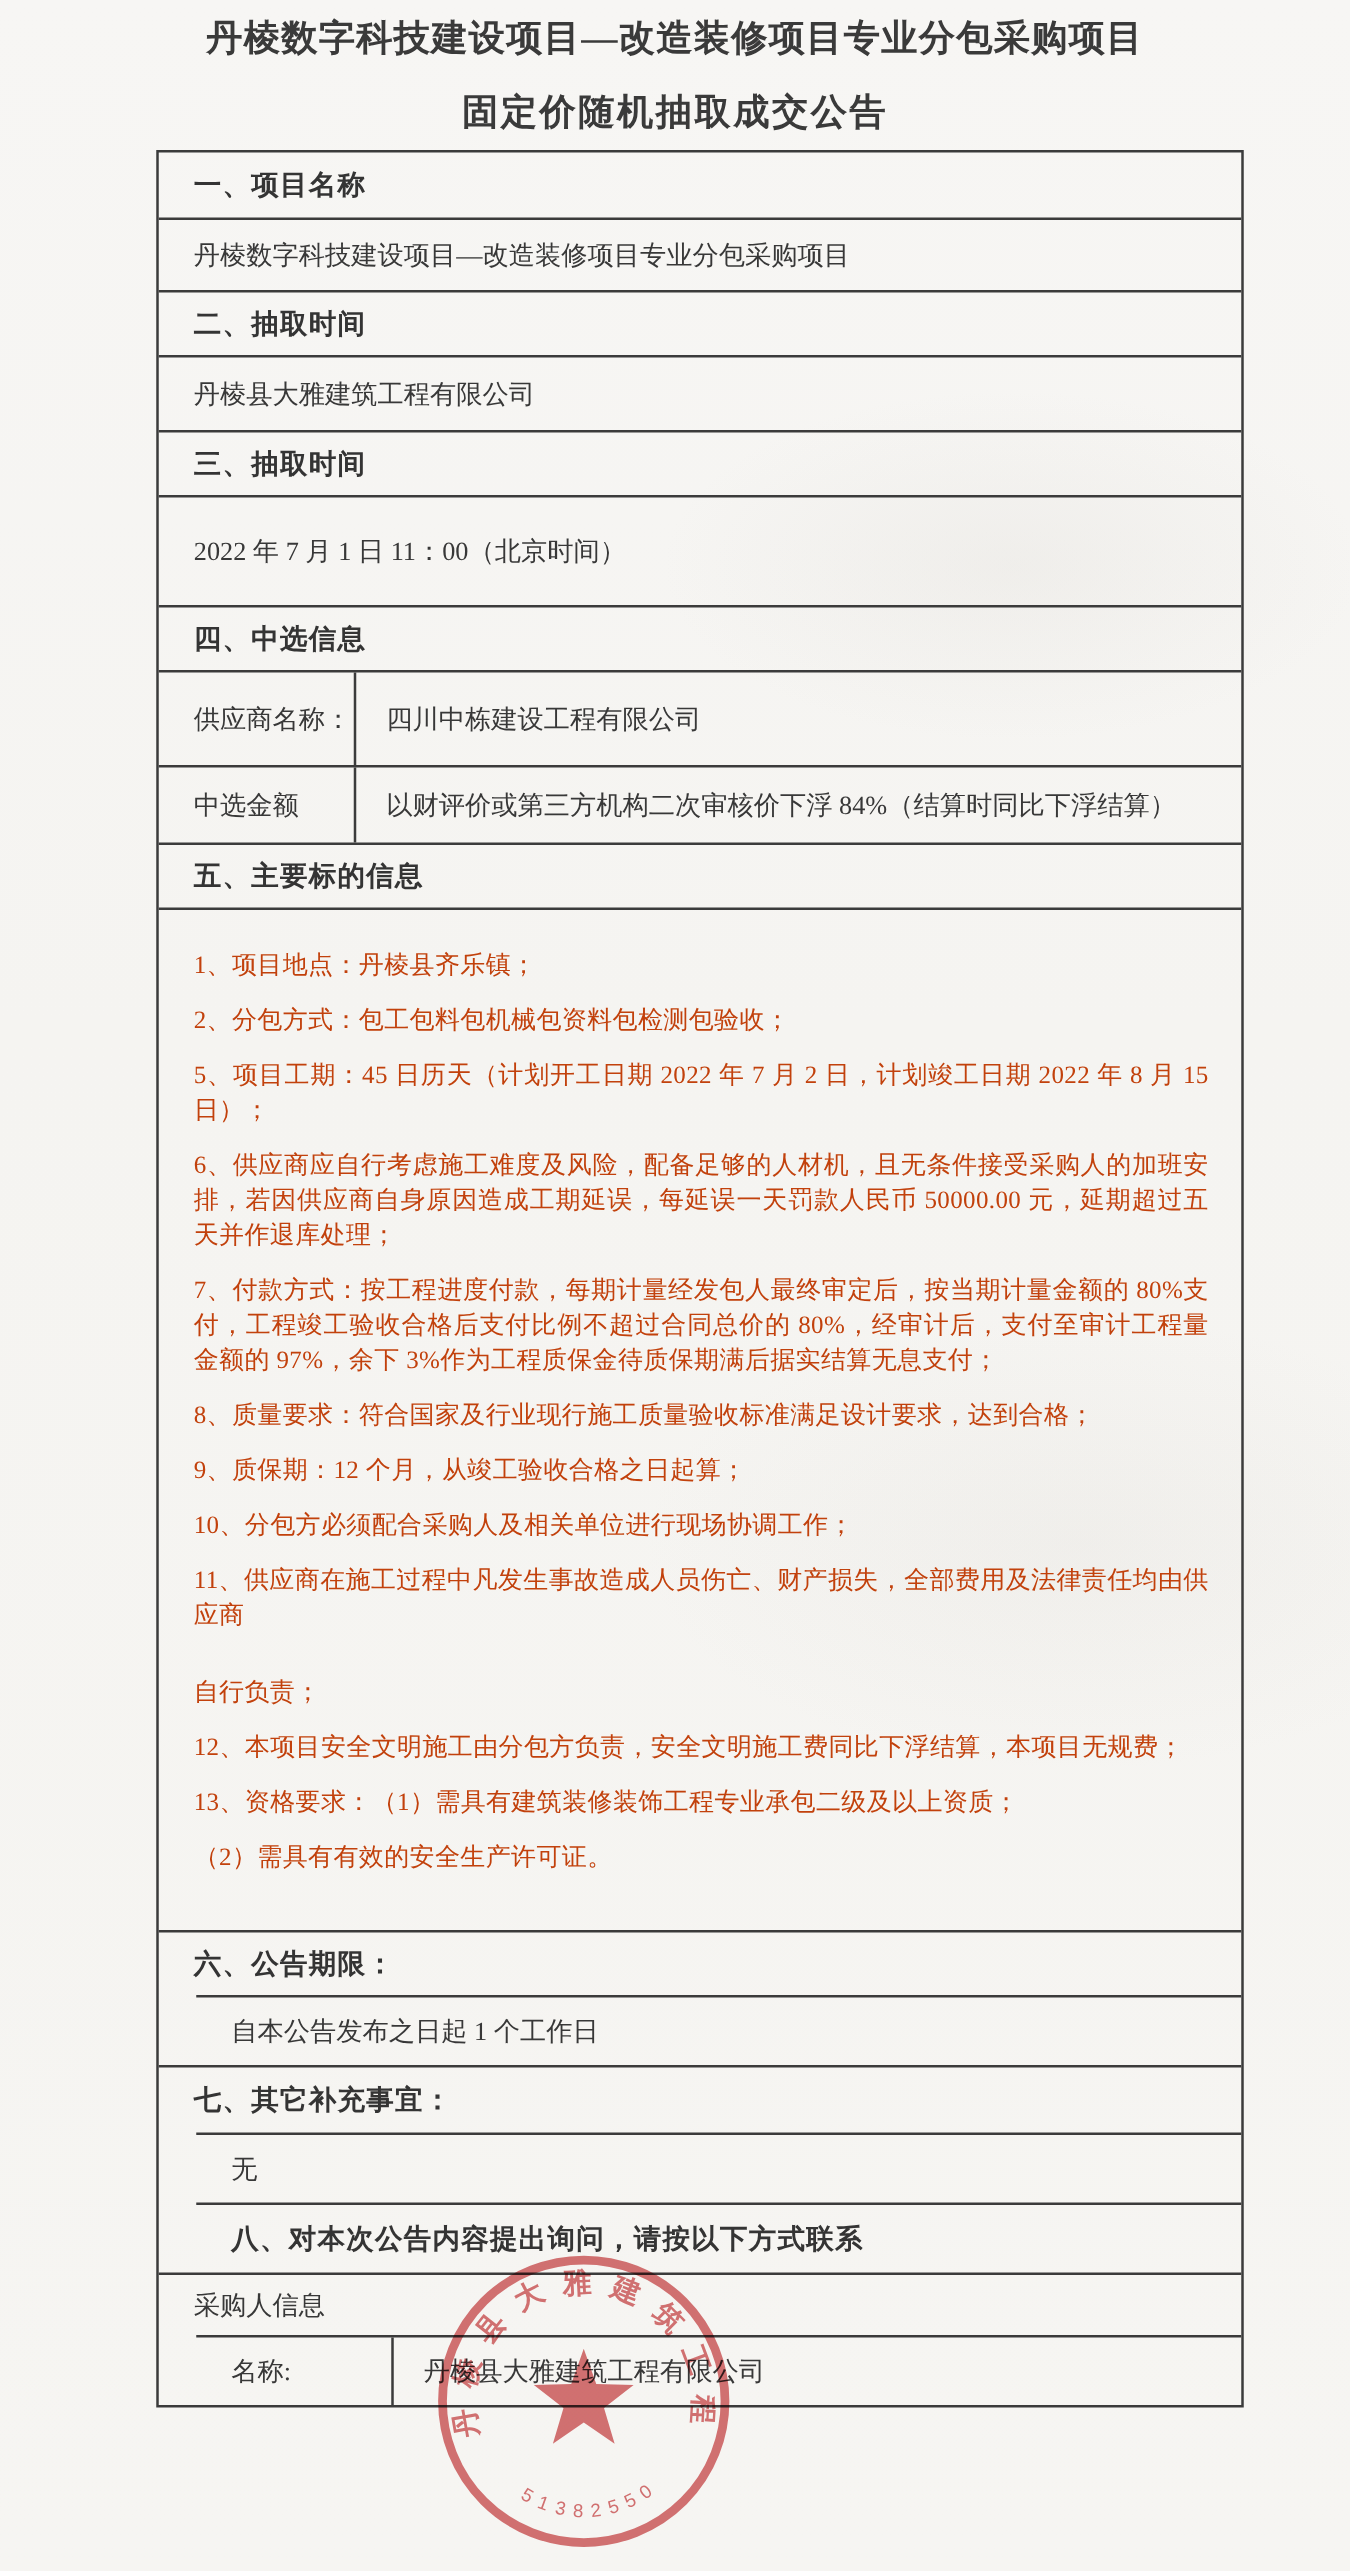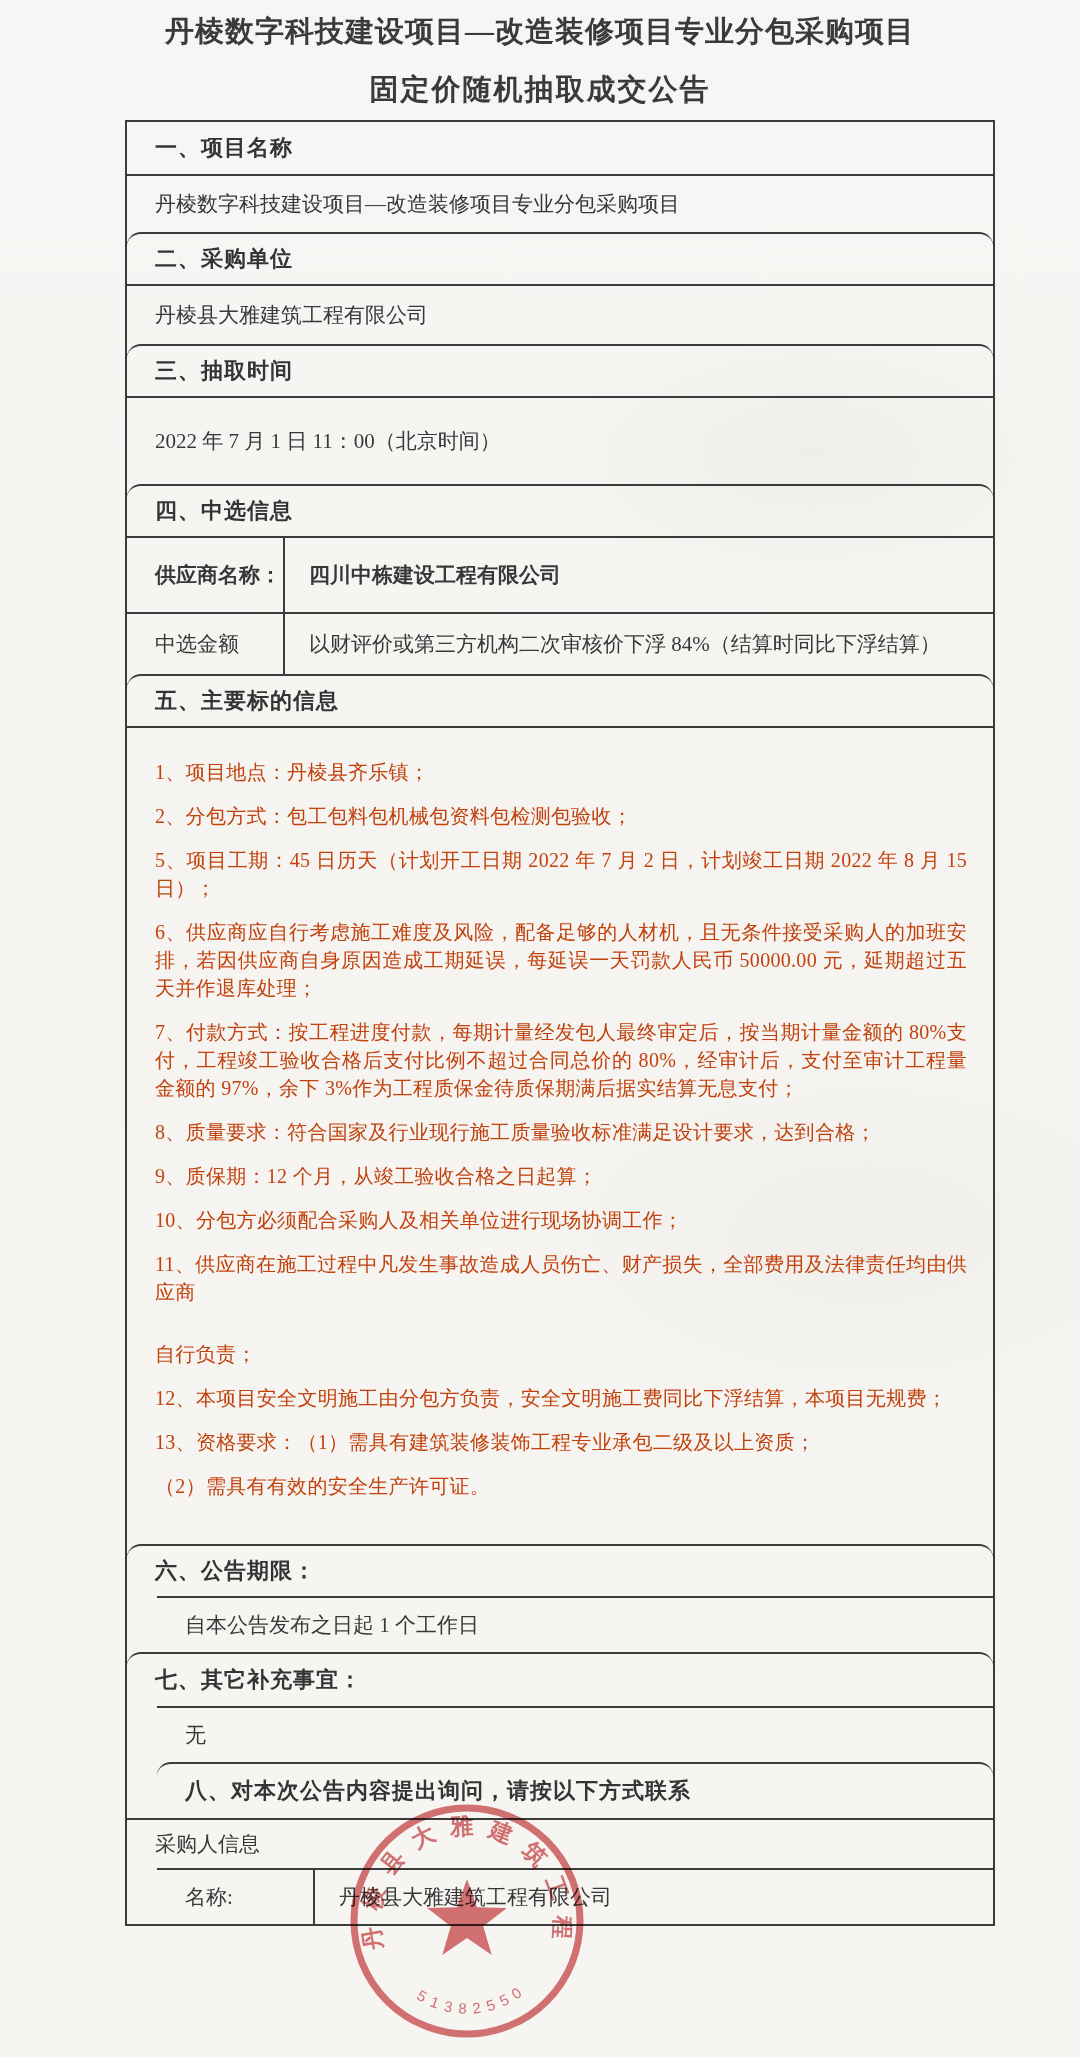--- a/index.html
+++ b/index.html
@@ -19,30 +19,30 @@
   .doc-subtitle{
     position:absolute;left:0;top:70px;width:100%;text-align:center;
     font-weight:bold;font-size:29px;color:#3a3a3a;letter-spacing:2px;
   }
   .doc-table{
     position:absolute;left:125px;top:120px;width:866px;
     border:2px solid #3b3b3b;
   }
   .row{border-top:2px solid #3b3b3b;box-sizing:border-box;display:flex;align-items:center;}
   .row:first-child{border-top:none;}
-  .row-header{font-weight:bold;font-size:22px;padding:0 0 0 28px;letter-spacing:1px;color:#343434;border-radius:14px;}
+  .row-header{font-weight:bold;font-size:22px;padding:0 0 0 28px;letter-spacing:1px;color:#343434;}
   .row-value{font-size:21px;padding:0 24px 0 28px;color:#383838;}
   .kv{padding:0;align-items:stretch;}
   .kv .kv-label{
     width:158px;flex:0 0 158px;border-right:2px solid #3b3b3b;box-sizing:border-box;
     display:flex;align-items:center;padding-left:28px;font-size:21px;color:#383838;
   }
   .kv .kv-value{flex:1;display:flex;align-items:center;padding:0 18px 0 24px;font-size:21px;color:#383838;}
   .h52{min-height:52px;} .h56{min-height:56px;margin-left:30px;} .h58{min-height:58px;} .h60{min-height:60px;}
-  .h88{min-height:88px;} .h76{min-height:76px;font-weight:bold;} .h62{min-height:62px;} .h50{min-height:50px;} .h54{min-height:54px;}
+  .h88{min-height:88px;} .h76{min-height:76px;} .h62{min-height:62px;} .h50{min-height:50px;} .h54{min-height:54px;}
   .big-cell{display:block;padding:14px 26px 16px 28px;}
   .big-cell p{
     margin:16px 0;font-size:20px;line-height:28px;color:#c2410c;
     text-align:justify;letter-spacing:.3px;
   }
   .big-cell p.carry-line{margin-top:34px;}
   .big-cell p.last-line{margin-bottom:28px;}
   .seal{
     position:absolute;left:344px;top:1798px;width:246px;height:246px;
     opacity:.82;mix-blend-mode:multiply;pointer-events:none;
@@ -52,21 +52,21 @@
 <body>
 
 <div class="doc-title">丹棱数字科技建设项目—改造装修项目专业分包采购项目</div>
 <div class="doc-subtitle">固定价随机抽取成交公告</div>
 
 <div class="doc-table">
 
   <div class="row row-header h52">一、项目名称</div>
   <div class="row row-value h58">丹棱数字科技建设项目—改造装修项目专业分包采购项目</div>
 
-  <div class="row row-header h52">二、采购单位</div>
+  <div class="row row-header h52">二、抽取时间</div>
   <div class="row row-value h60">丹棱县大雅建筑工程有限公司</div>
 
   <div class="row row-header h52">三、抽取时间</div>
   <div class="row row-value h88">2022 年 7 月 1 日 11：00（北京时间）</div>
 
   <div class="row row-header h52">四、中选信息</div>
   <div class="row kv h76">
     <div class="kv-label">供应商名称：</div>
     <div class="kv-value">四川中栋建设工程有限公司</div>
   </div>

